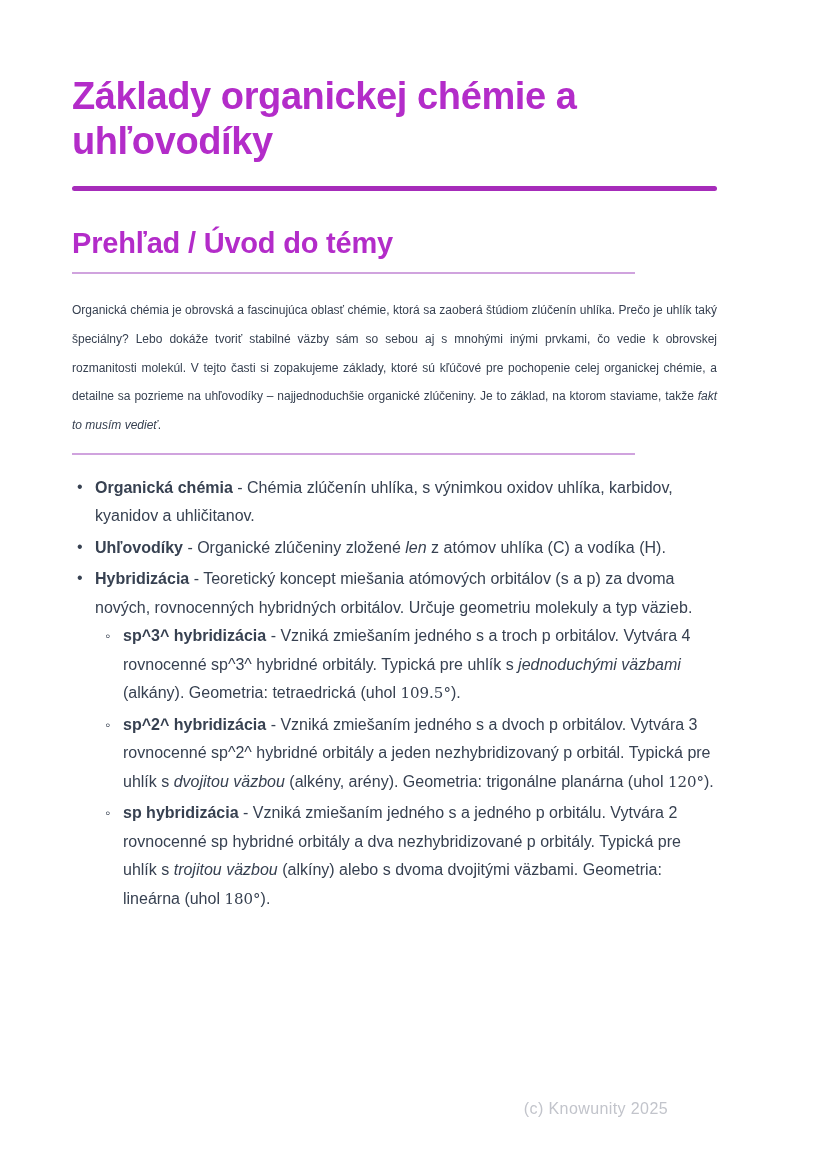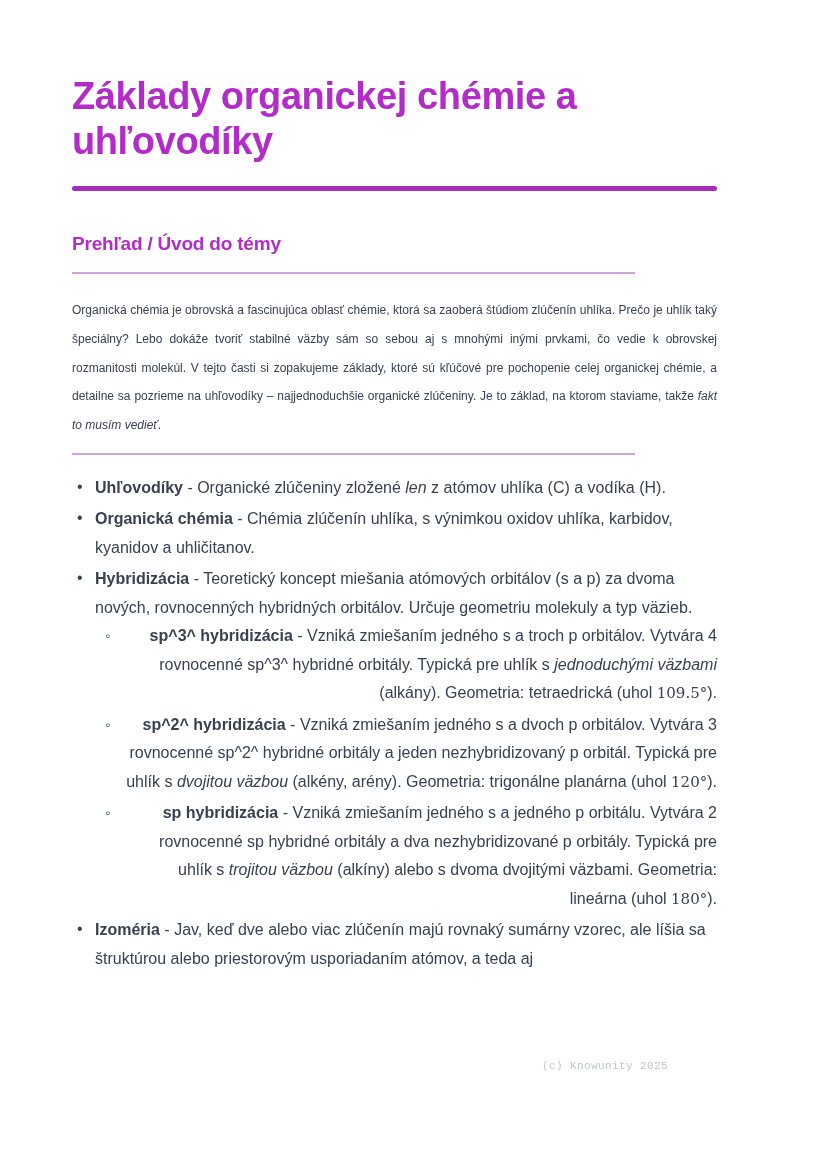--- a/index.html
+++ b/index.html
@@ -40,21 +40,21 @@
   }
   .rule-thick {
     margin-top: 22px;
     height: 5px;
     width: 645px;
     border-radius: 3px;
     background: var(--title-rule, #a62cba);
   }
   h2 {
     margin: 0;
-    font-size: 19px;
+    font-size: 29px;
     line-height: 31px;
     font-weight: 700;
     letter-spacing: -0.2px;
     color: var(--heading, #b32cc9);
   }
   section:nth-of-type(1) h2 { margin-top: 37px; }
   section:nth-of-type(2) h2 { margin-top: 25px; }
   .rule-thin {
     margin-top: 13px;
     height: 2px;
@@ -87,41 +87,39 @@
   }
   ul.sub {
     list-style: none;
     margin: 0;
     padding: 0;
   }
   li.sub-term {
     position: relative;
     padding-left: 28px;
     margin: 0 0 3px;
-    text-align: right;
   }
   li.sub-term::before {
     content: "\25E6";
     position: absolute;
     left: 10px;
     top: 0;
     font-size: 15px;
   }
   .run.bold { font-weight: 700; }
   .run.italic { font-style: italic; }
   .run.math { font-family: "DejaVu Serif", serif; font-size: 15px; }
   .watermark {
     position: absolute;
-    top: 1060px;
+    top: 1100px;
     right: 52px;
-    font-size: 11px;
+    font-size: 16px;
     letter-spacing: 0.4px;
     color: var(--watermark-text, #c2c4cb);
     z-index: 3;
-    font-family: Liberation Mono, monospace;
   }
 </style>
 </head>
 <body>
 
 <div class="page">
   <div class="stripe"></div>
 
   <div class="content">
     <h1>Základy organickej chémie a uhľovodíky</h1>
@@ -129,26 +127,25 @@
 
     <section>
       <h2>Prehľad / Úvod do témy</h2>
       <div class="rule-thin"></div>
       <p class="lead"><span class="run normal">Organická chémia je obrovská a fascinujúca oblasť chémie, ktorá sa zaoberá štúdiom zlúčenín uhlíka. Prečo je uhlík taký špeciálny? Lebo dokáže tvoriť stabilné väzby sám so sebou aj s mnohými inými prvkami, čo vedie k obrovskej rozmanitosti molekúl. V tejto časti si zopakujeme základy, ktoré sú kľúčové pre pochopenie celej organickej chémie, a detailne sa pozrieme na uhľovodíky – najjednoduchšie organické zlúčeniny. Je to základ, na ktorom staviame, takže </span><span class="run italic">fakt to musím vedieť</span><span class="run normal">.</span></p>
     </section>
 
     <section>
       <div class="rule-thin"></div>
       <ul class="terms">
+          <li class="term"><span class="run bold">Organická chémia</span><span class="run normal"> - Chémia zlúčenín uhlíka, s výnimkou oxidov uhlíka, karbidov, kyanidov a uhličitanov.</span></li>
           <li class="term"><span class="run bold">Uhľovodíky</span><span class="run normal"> - Organické zlúčeniny zložené </span><span class="run italic">len</span><span class="run normal"> z atómov uhlíka (C) a vodíka (H).</span></li>
-          <li class="term"><span class="run bold">Organická chémia</span><span class="run normal"> - Chémia zlúčenín uhlíka, s výnimkou oxidov uhlíka, karbidov, kyanidov a uhličitanov.</span></li>
           <li class="term"><span class="run bold">Hybridizácia</span><span class="run normal"> - Teoretický koncept miešania atómových orbitálov (s a p) za dvoma nových, rovnocenných hybridných orbitálov. Určuje geometriu molekuly a typ väzieb.</span><ul class="sub">
               <li class="sub-term"><span class="run bold">sp^3^ hybridizácia</span><span class="run normal"> - Vzniká zmiešaním jedného s a troch p orbitálov. Vytvára 4 rovnocenné sp^3^ hybridné orbitály. Typická pre uhlík s </span><span class="run italic">jednoduchými väzbami</span><span class="run normal"> (alkány). Geometria: tetraedrická (uhol </span><span class="run math">109.5°</span><span class="run normal">).</span></li>
               <li class="sub-term"><span class="run bold">sp^2^ hybridizácia</span><span class="run normal"> - Vzniká zmiešaním jedného s a dvoch p orbitálov. Vytvára 3 rovnocenné sp^2^ hybridné orbitály a jeden nezhybridizovaný p orbitál. Typická pre uhlík s </span><span class="run italic">dvojitou väzbou</span><span class="run normal"> (alkény, arény). Geometria: trigonálne planárna (uhol </span><span class="run math">120°</span><span class="run normal">).</span></li>
               <li class="sub-term"><span class="run bold">sp hybridizácia</span><span class="run normal"> - Vzniká zmiešaním jedného s a jedného p orbitálu. Vytvára 2 rovnocenné sp hybridné orbitály a dva nezhybridizované p orbitály. Typická pre uhlík s </span><span class="run italic">trojitou väzbou</span><span class="run normal"> (alkíny) alebo s dvoma dvojitými väzbami. Geometria: lineárna (uhol </span><span class="run math">180°</span><span class="run normal">).</span></li>
             </ul></li>
-          <li class="term"><span class="run bold">Izoméria</span><span class="run normal"> - Jav, keď dve alebo viac zlúčenín majú rovnaký sumárny vzorec, ale líšia sa štruktúrou alebo priestorovým usporiadaním atómov, a teda aj</span></li>
         </ul>
     </section>
   </div>
 
   <div class="watermark">(c) Knowunity 2025</div>
 </div>
 
 </body></html>

